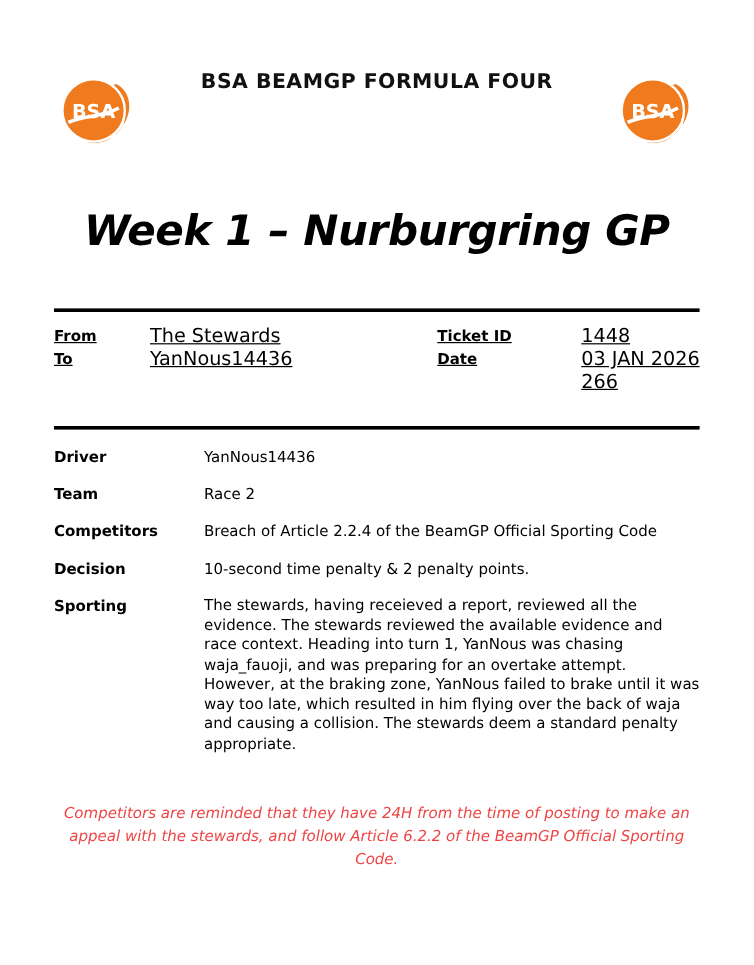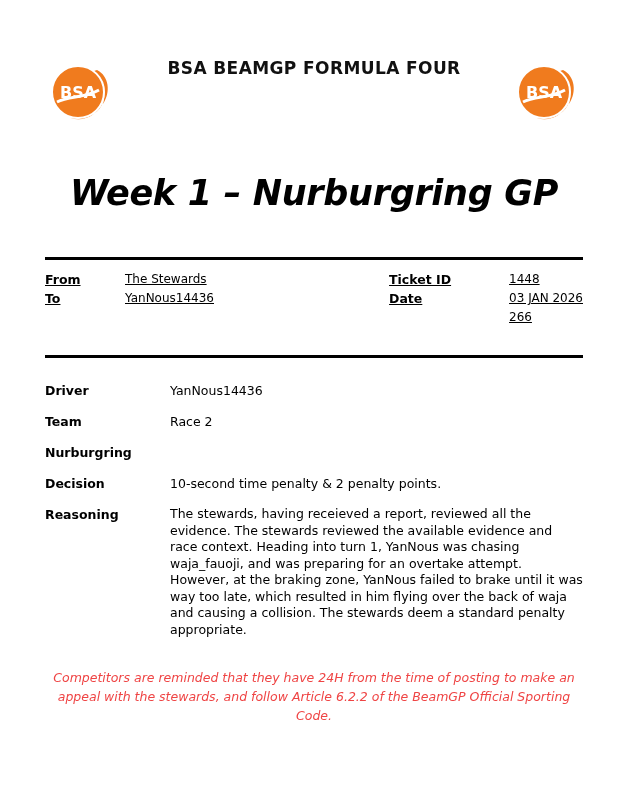--- a/index.html
+++ b/index.html
@@ -69,29 +69,29 @@
     display: flex;
   }
   .meta-col.left { width: 300px; }
   .meta-col.right { flex: 1 1 auto; justify-content: flex-end; }
   .meta-labels {
     font-size: 12.5px;
     font-weight: bold;
     line-height: 19px;
   }
   .meta-values {
-    font-size: 12px;
+    font-size: 16px;
     line-height: 19px;
   }
   .meta-col.left .meta-labels { width: 80px; }
   .meta-col.right .meta-labels { width: 120px; }
 
   
   .details {
-    margin-top: 24px;
+    margin-top: 14px;
   }
   .row {
     display: flex;
     margin-bottom: 13px;
   }
   .row .label {
     width: 125px;
     flex: 0 0 125px;
     font-size: 12.5px;
     font-weight: bold;
@@ -188,30 +188,31 @@
       <div class="label">Driver</div>
       <div class="value">YanNous14436</div>
     </div>
 
     <div class="row">
       <div class="label">Team</div>
       <div class="value">Race 2</div>
     </div>
 
     <div class="row">
-      <div class="label">Nurburgring</div>
+      <div class="label">Competitors</div>
+      <div class="value">Breach of Article 2.2.4 of the BeamGP Official Sporting Code</div>
     </div>
 
     <div class="row">
       <div class="label">Decision</div>
       <div class="value">10-second time penalty &amp; 2 penalty points.</div>
     </div>
 
     <div class="row reasoning">
-      <div class="label">Reasoning</div>
+      <div class="label">Sporting</div>
       <div class="value">The stewards, having receieved a report, reviewed all the evidence. The stewards reviewed the available evidence and race context. Heading into turn 1, YanNous was chasing waja_fauoji, and was preparing for an overtake attempt. However, at the braking zone, YanNous failed to brake until it was way too late, which resulted in him flying over the back of waja and causing a collision. The stewards deem a standard penalty appropriate.</div>
     </div>
 
   </div>
 
   <div class="footer-note">Competitors are reminded that they have 24H from the time of posting to make an appeal with the stewards, and follow Article 6.2.2 of the BeamGP Official Sporting Code.</div>
 
 </div>
 
 </body></html>

